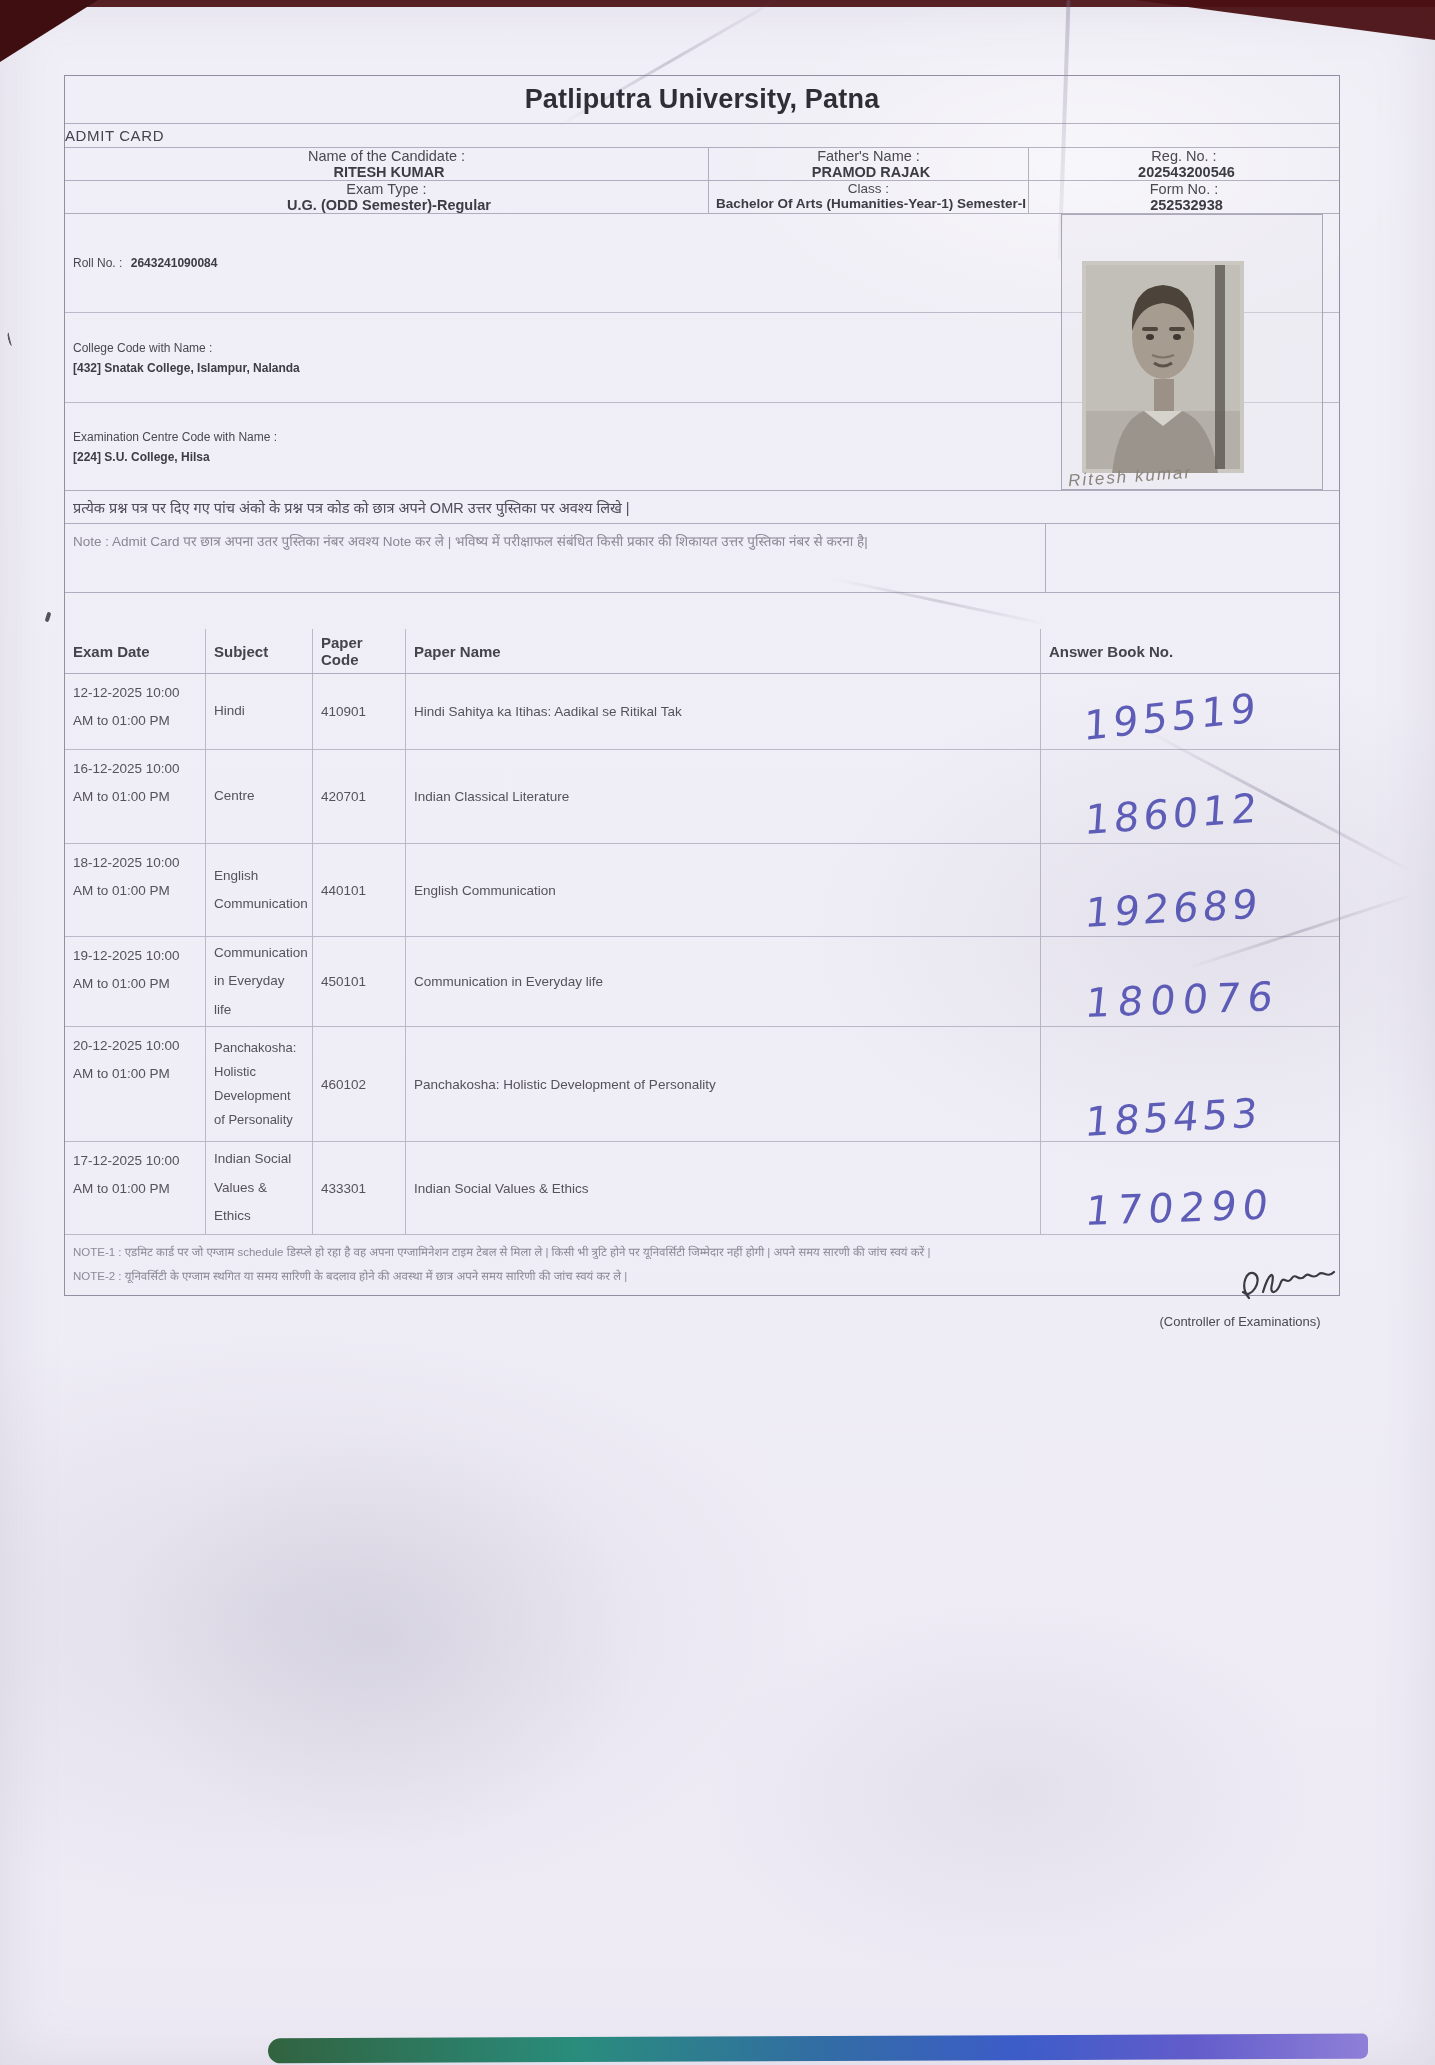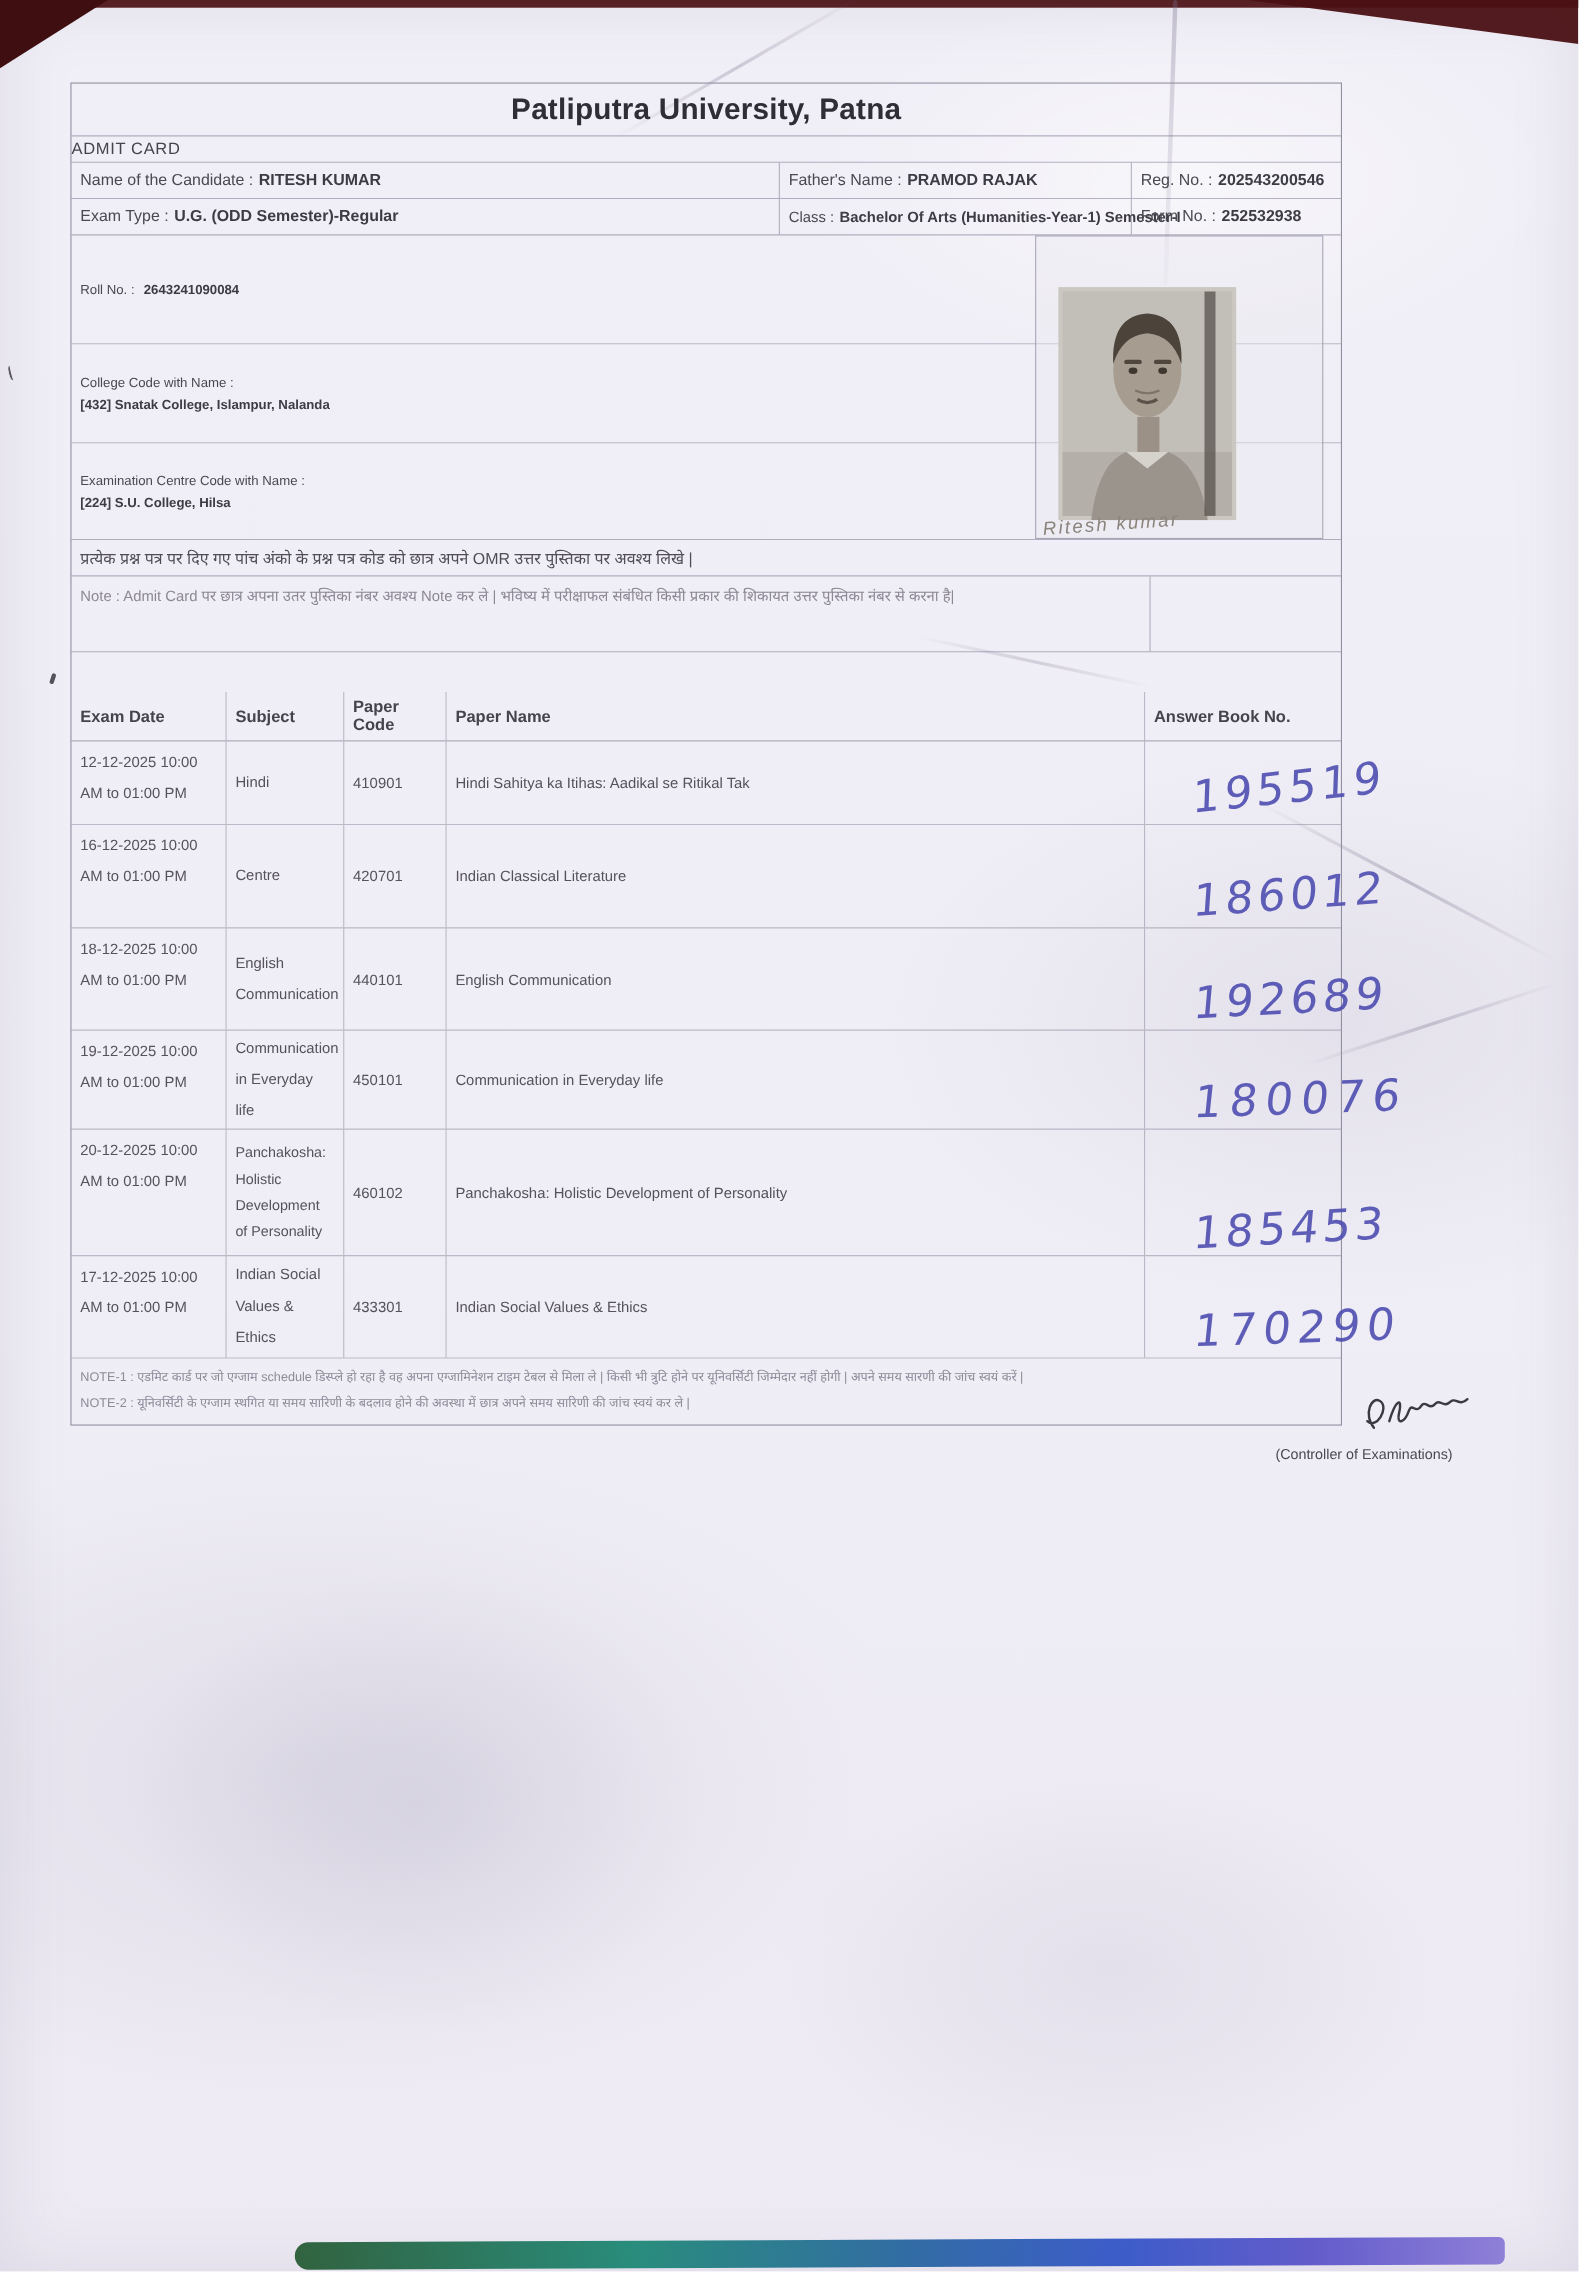--- a/index.html
+++ b/index.html
@@ -38,32 +38,32 @@
   .cr4 { left:830px; top:600px; width:220px; height:3px;
     background:linear-gradient(90deg, transparent, rgba(120,112,140,.25), transparent); transform:rotate(12deg);}
   .cr5 { left:120px; top:1430px; width:520px; height:420px; border-radius:50%;
     background:radial-gradient(closest-side, rgba(150,144,170,.16), transparent);}
   .cr6 { left:700px; top:1600px; width:620px; height:380px; border-radius:50%;
     background:radial-gradient(closest-side, rgba(150,144,170,.12), transparent);}
   .cr7 { left:540px; top:60px; width:260px; height:3px;
     background:linear-gradient(90deg, transparent, rgba(120,112,140,.3), transparent); transform:rotate(-30deg);}
 
   
-  .card { position:absolute; left:64px; top:75px; width:1156px;
+  .card { position:absolute; left:64px; top:75px; width:1276px;
     border:1px solid #938fa2; color:#4a4850; }
   .row { position:relative; border-bottom:1px solid rgba(125,120,145,.55); }
 
   .title-row { height:48px; display:flex; align-items:center; justify-content:center; }
   .title-row h1 { font-size:27px; font-weight:bold; color:#2f2d35; letter-spacing:.2px; }
   .admit-row { height:24px; display:flex; align-items:center; }
   .admit-row div { font-size:15px; color:#45434c; letter-spacing:.6px; }
 
   .info-row { height:33px; display:flex; }
   .info-cell { padding:0 8px; display:flex; align-items:center; white-space:nowrap;
-    border-right:1px solid rgba(125,120,145,.55); font-size:14.5px; overflow:visible; }
+    border-right:1px solid rgba(125,120,145,.55); font-size:14.5px; overflow:visible;flex-direction:column; }
   .ic1 { width:644px; } .ic2 { width:320px; } .ic3 { flex:1; border-right:none; }
   .info-cell b { margin-left:5px; color:#3d3b44; }
   .fit { font-size:13.5px; }
 
   .mid { height:277px; position:relative; }
   .mid-left { position:absolute; left:0; top:0; right:0; bottom:0; }
   .mrow { padding:0 8px; display:flex; flex-direction:column; justify-content:center;
     border-bottom:1px solid rgba(125,120,145,.45); font-size:12px; }
   .m1 { height:99px; } .m2 { height:90px; } .m3 { height:88px; border-bottom:none; }
   .mrow .val { font-weight:bold; color:#3d3b44; margin-top:6px; }

